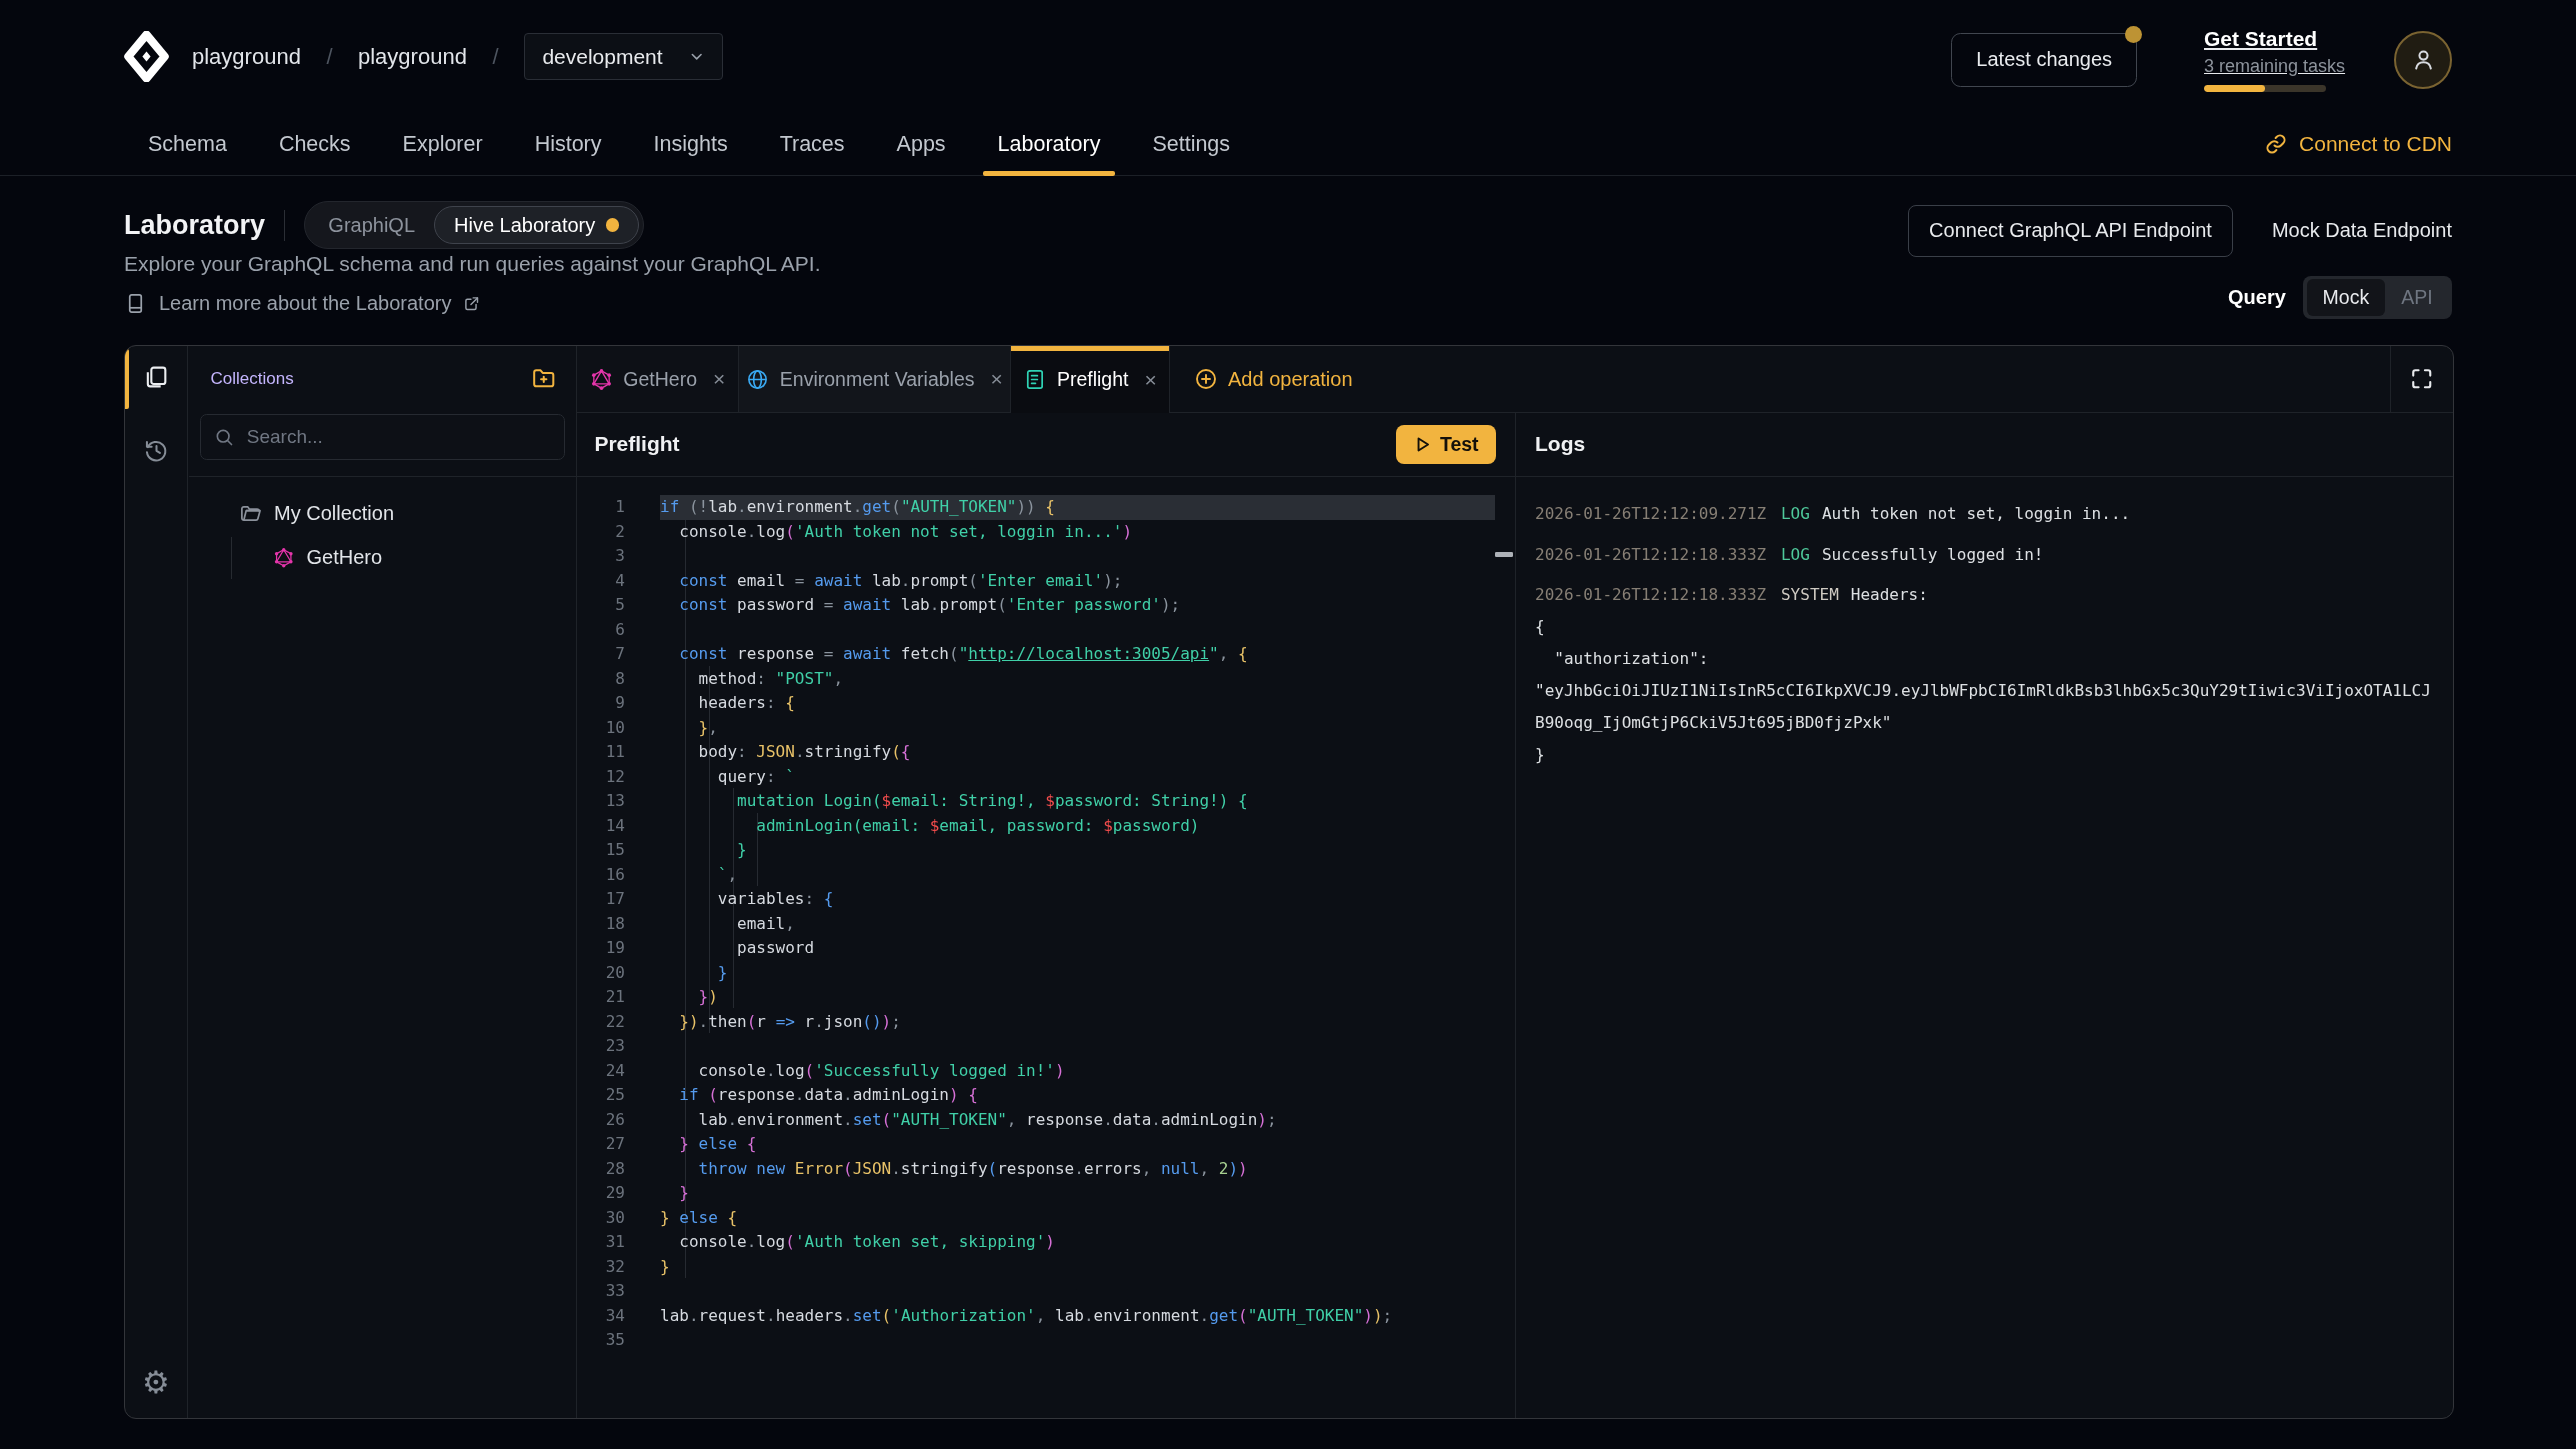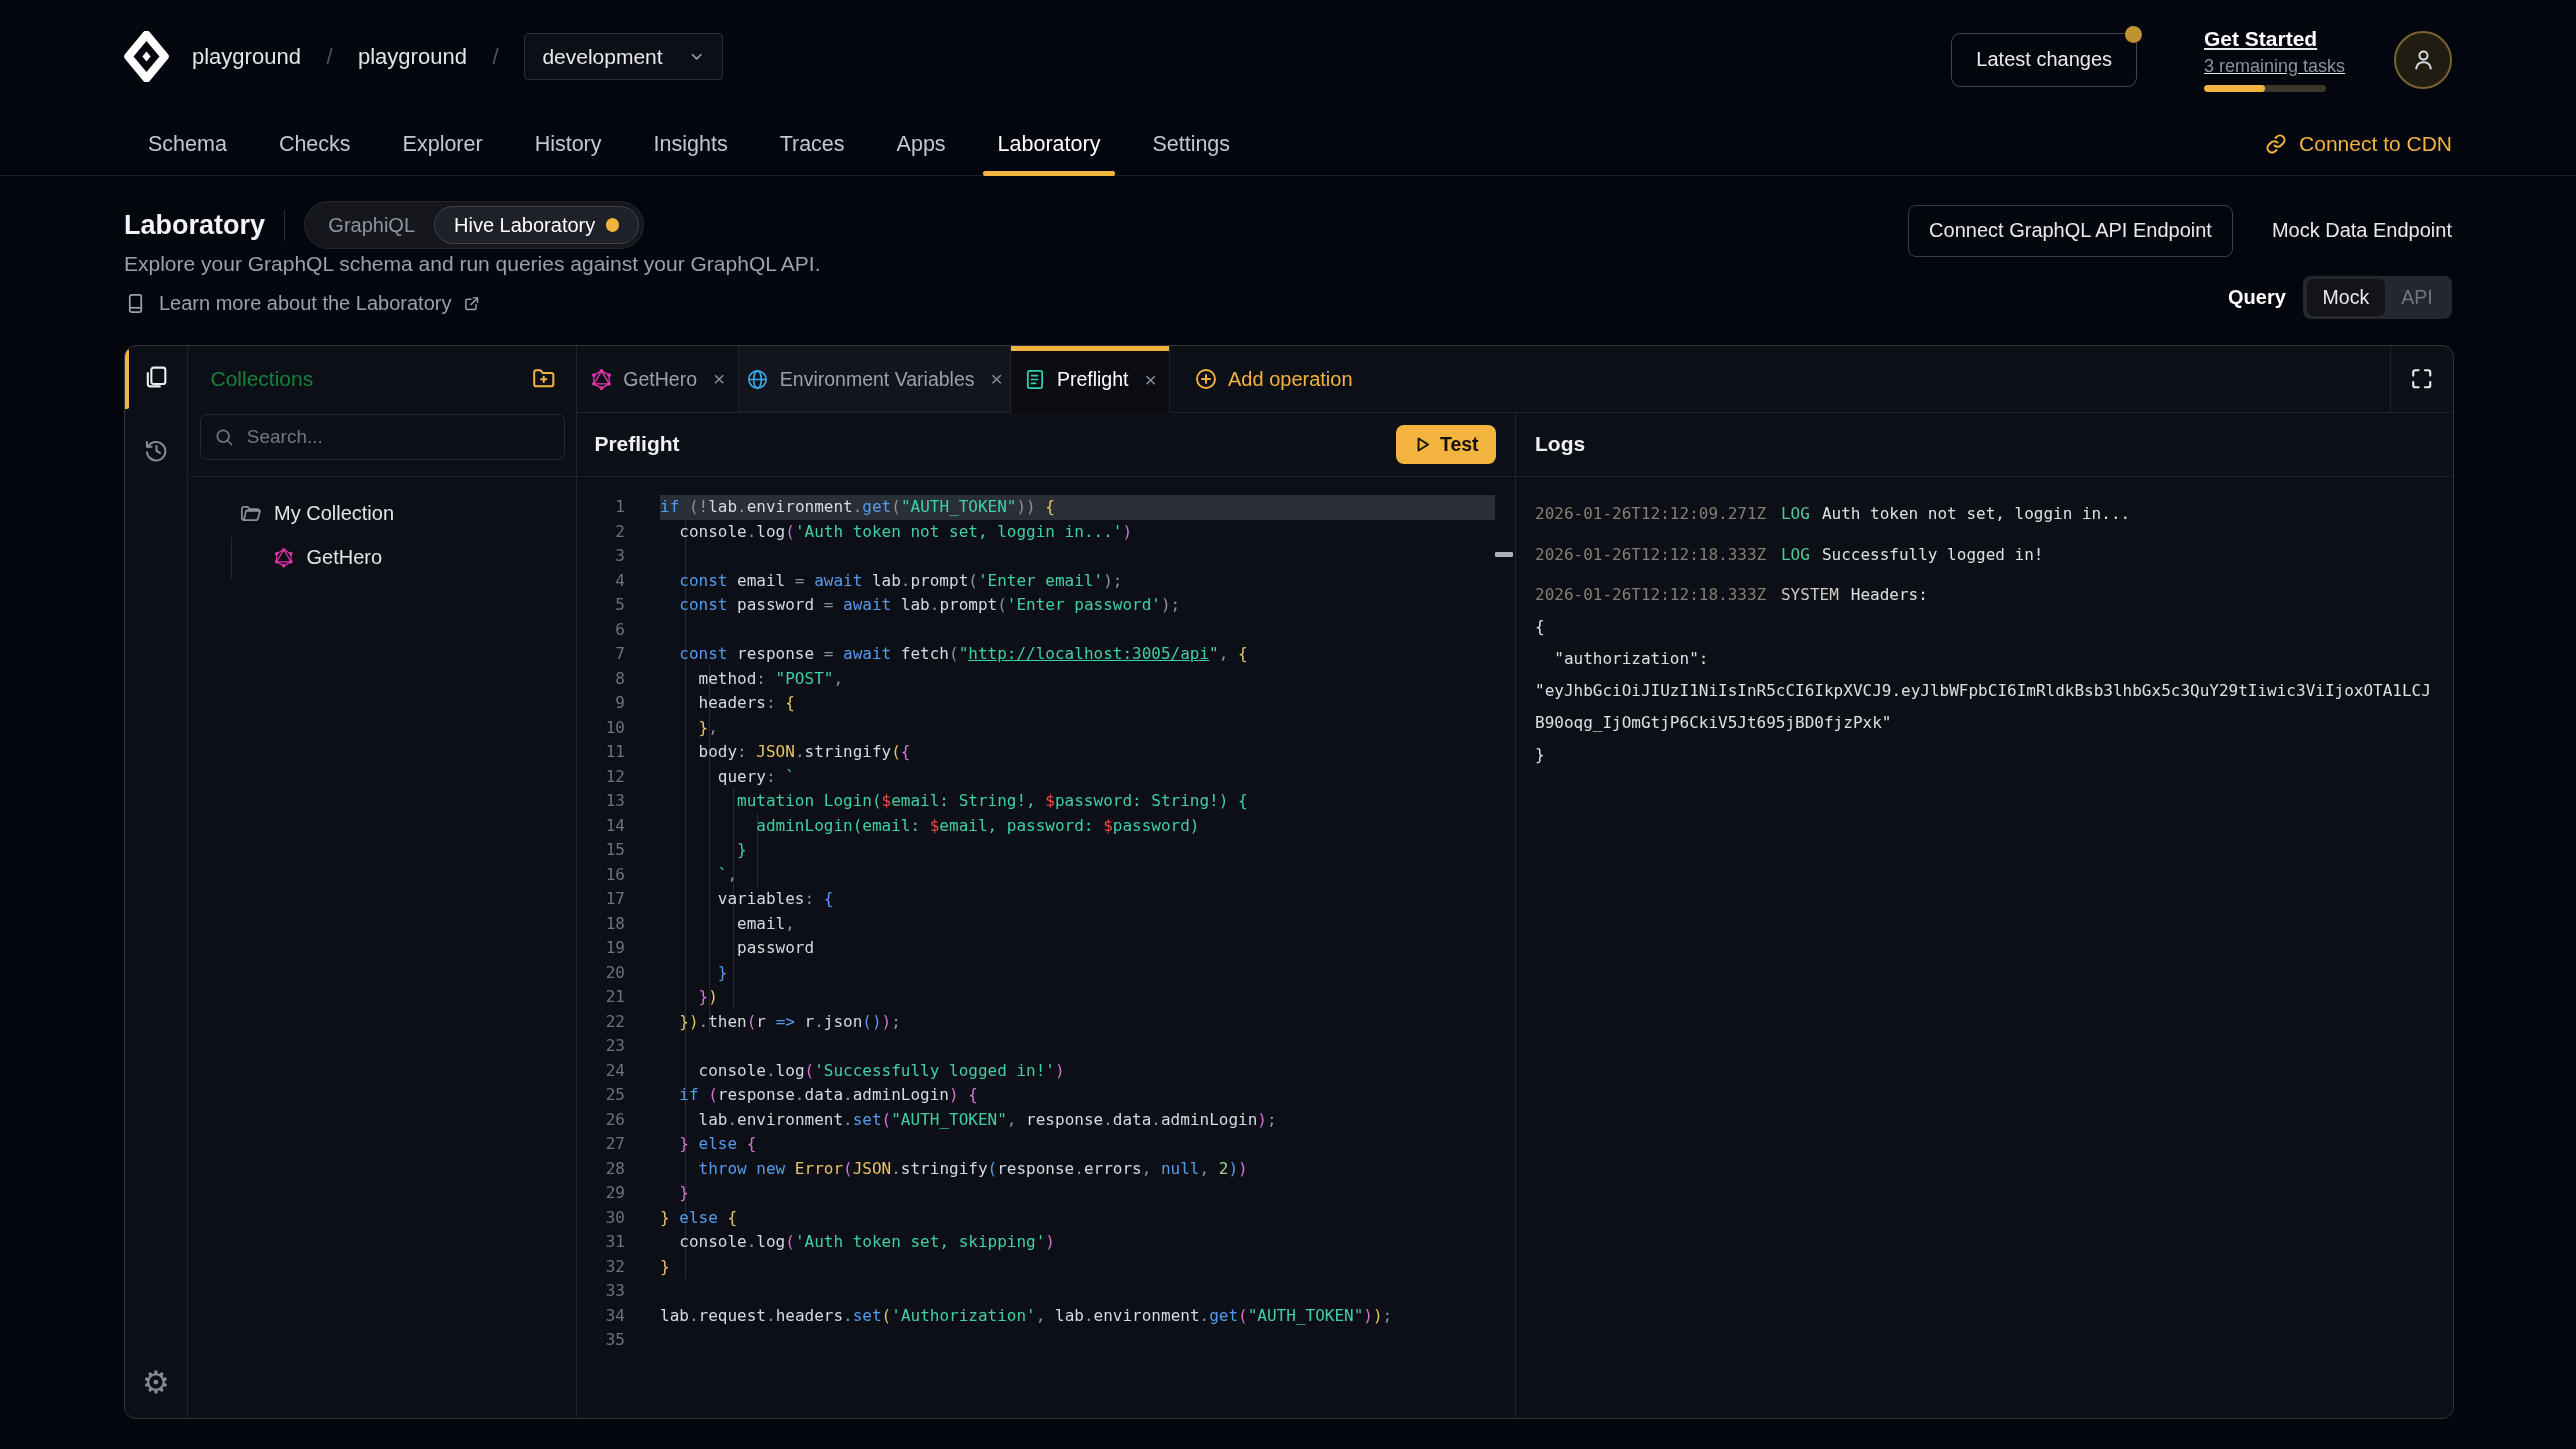--- a/index.html
+++ b/index.html
@@ -59,21 +59,21 @@
          border:1.3px solid #33353a;border-radius:12px;overflow:hidden;}
   .rail{position:absolute;left:0;top:0;bottom:0;width:62px;border-right:1.3px solid #1f2329;}
   .rail-active-bar{position:absolute;left:0;top:2.7px;width:4px;height:60px;background:#f2b43f;border-radius:0 2px 2px 0;}
   .rail-icon{position:absolute;left:0;width:62px;display:flex;justify-content:center;color:#868d97;}
   .rail-icon.top{top:17.4px;color:#eceef1;}
   .rail-icon.hist{top:91px;}
   .rail-icon.gear{bottom:20px;font-size:31px;line-height:31px;}
 
   .sidebar{position:absolute;left:64px;top:0;bottom:0;width:387px;border-right:1.3px solid #1f2329;}
   .sb-head{position:absolute;left:0;top:0;right:0;height:66px;}
-  .sb-title{position:absolute;left:21.5px;top:0;height:66px;display:flex;align-items:center;font-size:21px;color:#15803d;}
+  .sb-title{position:absolute;left:21.5px;top:0;height:66px;display:flex;align-items:center;font-size:17px;color:#c4b5fd;}
   .sb-addfolder{position:absolute;right:20px;top:19px;color:#f2b43f;}
   .sb-search{position:absolute;left:10.7px;right:10.7px;top:68px;height:44px;background:#0d1016;border:1.3px solid #262a31;
              border-radius:6.7px;display:flex;align-items:center;padding:0 13.4px;gap:10.7px;}
   .sb-search input{background:transparent;border:none;outline:none;font-size:19px;color:#c9ced6;width:100%;
                    font-family:"Liberation Sans",sans-serif;}
   .sb-search input::placeholder{color:#707783;}
   .sb-divider{position:absolute;left:0;right:0;top:130px;border-bottom:1.3px solid #1f2329;}
   .tree-row{position:absolute;left:16px;right:0;height:39px;display:flex;align-items:center;gap:12px;font-size:20px;color:#e2e5e9;}
   .tree-folder{top:148px;padding-left:34px;}
   .tree-guide{position:absolute;left:42px;top:191px;width:1.3px;height:42px;background:#272b31;}

